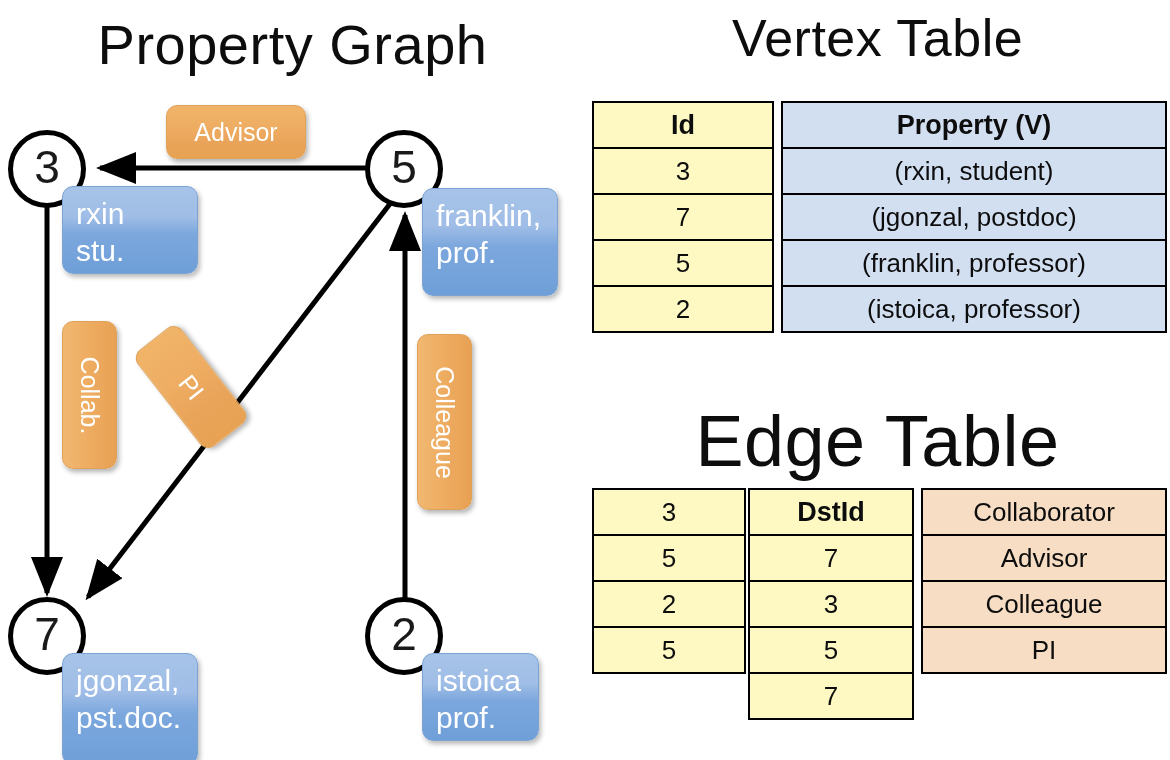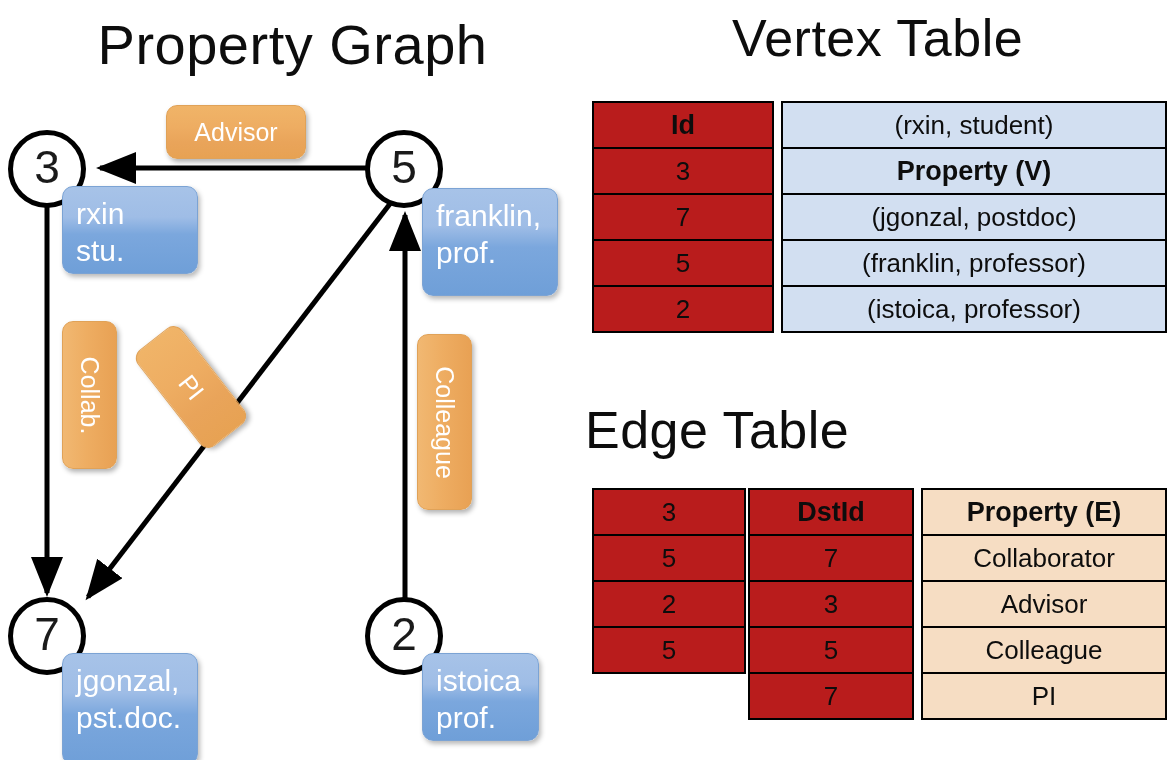--- a/index.html
+++ b/index.html
@@ -14,21 +14,21 @@
   .title{
     position:absolute;
     font-family:"Liberation Sans", sans-serif;
     font-weight:300;
     color:#0d0d0d;
     white-space:nowrap;
     letter-spacing:0.5px;
   }
   #title-property-graph{left:0;top:12px;width:585px;text-align:center;font-size:56px;}
   #title-vertex-table{left:585px;top:8px;width:585px;text-align:center;font-size:52px;}
-  #title-edge-table{left:585px;top:400px;width:585px;font-size:52px;}
+  #title-edge-table{left:585px;top:400px;width:585px;text-align:center;font-size:72px;}
 
   
   #graph-svg{position:absolute;left:0;top:0;width:585px;height:760px;}
 
   
   .node{
     position:absolute;border:5px solid #000;border-radius:50%;
     background:#fff;box-sizing:border-box;
     display:flex;align-items:center;justify-content:center;
   }
@@ -69,21 +69,21 @@
   .ebox .rot90{ transform:rotate(90deg); }
 
   
   .tbl{position:absolute;border-collapse:collapse;table-layout:fixed;}
   .tbl td,.tbl th{
     border:2.5px solid #000;
     font-family:"Liberation Sans", sans-serif;
     font-weight:300;
     font-size:26px;color:#0d0d0d;
     text-align:center;padding:0;height:46px;
-    background:#b91c1c;
+    background:#fef9c3;
     box-sizing:border-box;
   }
   .tbl th{font-weight:700;font-size:27px;}
   .tbl td.prop-v,.tbl th.prop-v{background:#d2dff1;}
   .tbl td.prop-e,.tbl th.prop-e{background:#f6ddc3;}
 
   #vertex-id-table{left:592px;top:101px;width:182px;}
   #vertex-prop-table{left:781px;top:101px;width:386px;}
   #edge-src-table{left:592px;top:488px;width:154px;}
   #edge-dst-table{left:748px;top:488px;width:166px;}
@@ -176,24 +176,24 @@
     </tr>
     <tr>
       <td>2</td>
     </tr>
   </tbody>
     </table>
 
   <table class="tbl" id="vertex-prop-table">
     <tbody>
         <tr>
+      <th class="prop-v">Property (V)</th>
+    </tr>
+    <tr>
       <td class="prop-v">(rxin, student)</td>
-    </tr>
-    <tr>
-      <th class="prop-v">Property (V)</th>
     </tr>
     <tr>
       <td class="prop-v">(jgonzal, postdoc)</td>
     </tr>
     <tr>
       <td class="prop-v">(franklin, professor)</td>
     </tr>
     <tr>
       <td class="prop-v">(istoica, professor)</td>
     </tr>
@@ -232,23 +232,20 @@
       <td>5</td>
     </tr>
     <tr>
       <td>7</td>
     </tr>
   </tbody>
     </table>
 
   <table class="tbl" id="edge-prop-table">
     <tbody>
-        <tr>
-      <th class="prop-e">Property (E)</th>
-    </tr>
     <tr>
       <td class="prop-e">Collaborator</td>
     </tr>
     <tr>
       <td class="prop-e">Advisor</td>
     </tr>
     <tr>
       <td class="prop-e">Colleague</td>
     </tr>
     <tr>

